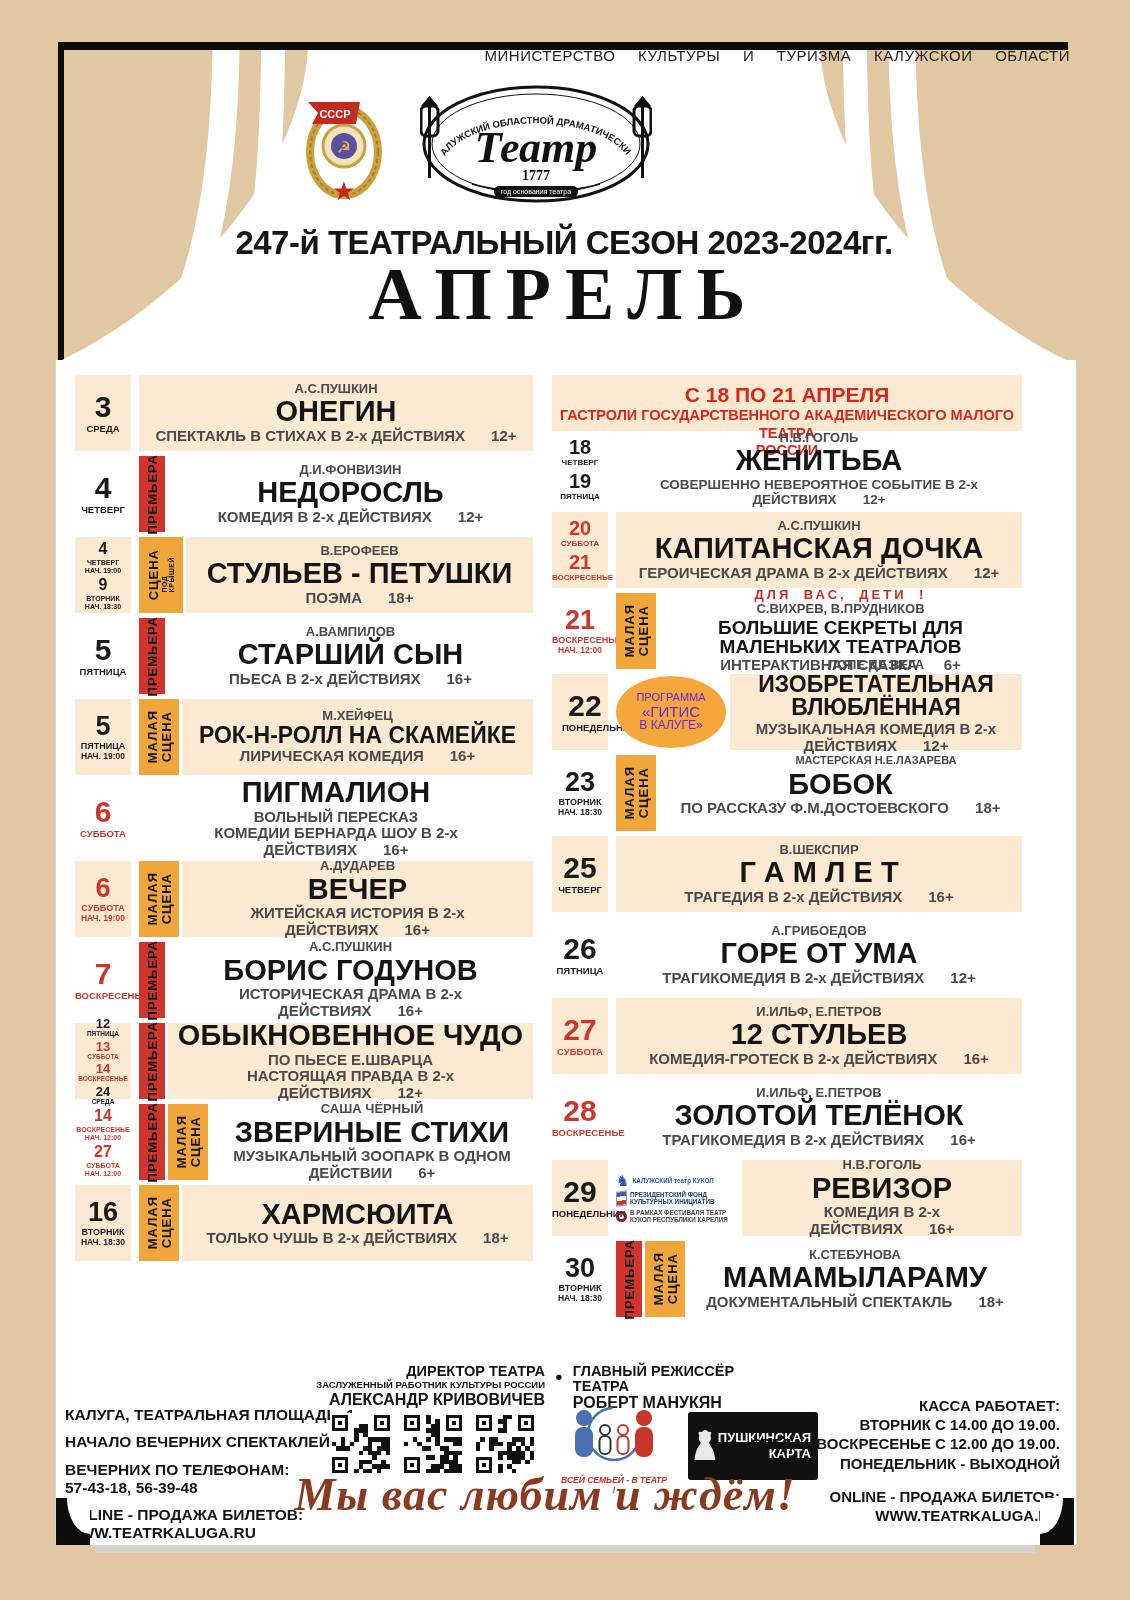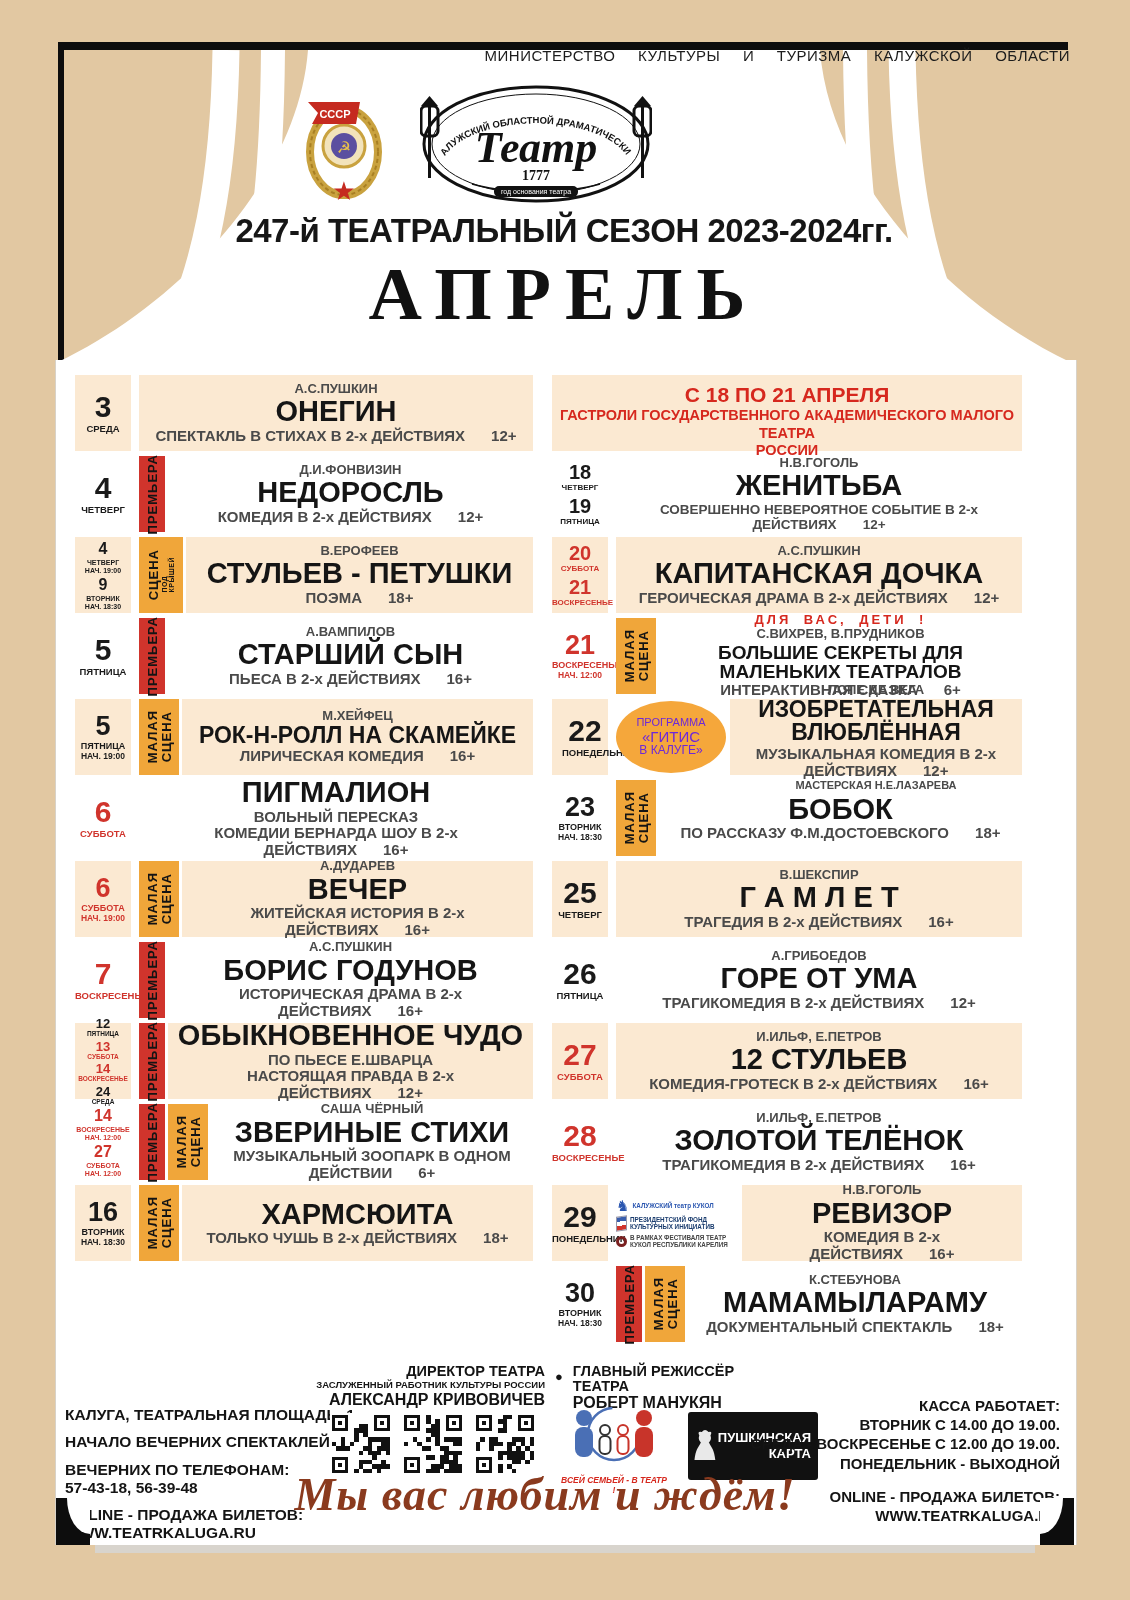--- a/index.html
+++ b/index.html
@@ -12,21 +12,21 @@
   
   .top-bar{position:absolute;left:58px;top:42px;width:1010px;height:8px;background:#0d0d0d}
   .frame-left{position:absolute;left:58px;top:42px;width:6px;height:320px;background:#0d0d0d}
   .curtain-wrap{position:absolute;left:58px;top:50px;width:1012px;height:312px}
   .curtain-wrap svg{display:block}
   
   .ministry{position:absolute;left:58px;top:47px;width:1012px;text-align:right;
     font-size:15px;font-weight:400;color:#1c1c1c;word-spacing:18px;letter-spacing:.5px;z-index:3}
   .order-badge{position:absolute;left:298px;top:90px;z-index:3}
   .teatr-logo{position:absolute;left:420px;top:80px;z-index:3}
-  .season{position:absolute;left:58px;top:212px;width:1012px;text-align:center;
+  .season{position:absolute;left:58px;top:224px;width:1012px;text-align:center;
     font-size:33px;font-weight:800;color:#161616;letter-spacing:-0.5px;z-index:3}
   .month{position:absolute;left:58px;top:252px;width:1012px;text-align:center;
     font-family:"Liberation Serif",serif;font-size:74px;line-height:84px;font-weight:700;
     letter-spacing:14px;color:#111;z-index:3}
   
   .paper{position:absolute;left:55px;top:360px;width:1020px;height:1185px;background:#ffffff;
     border-left:1px solid #d8d2c8;border-right:1px solid #d8d2c8}
   .paper-shadow{position:absolute;left:95px;top:1545px;width:940px;height:8px;background:#d8d4cd}
   .curl{position:absolute;width:34px;height:47px;background:#0d0d0d;z-index:4}
   .curl .q{position:absolute;background:#fff}
@@ -63,21 +63,21 @@
     font-size:13px;letter-spacing:1px;white-space:nowrap;line-height:1}
   .vtxt.small{font-size:7px;letter-spacing:.5px}
   .author{font-size:13px;font-weight:800;color:#4a4a4a;line-height:1.1}
   .kids{font-size:13px;font-weight:800;color:#d6281e;letter-spacing:3px;word-spacing:6px;line-height:1.1}
   .title{font-weight:800;color:#151515;line-height:1.02;margin:1px 0}
   .t-big{font-size:29px}.t-mid{font-size:23px}.t-sm{font-size:19px}
   .sub{font-size:15px;font-weight:800;color:#4a4a4a;line-height:1.12}
   .sub.long{font-size:13.5px}
   .age{margin-left:26px}
   .note{font-size:11px;font-weight:800;color:#4a4a4a;line-height:1.1}
-  .banner-row{display:block;height:76px;margin-bottom:5px;background:#fbe9d2;text-align:center;
+  .banner-row{display:block;height:56px;background:#fbe9d2;text-align:center;
     color:#d6281e;font-weight:800;padding-top:8px;box-sizing:border-box}
   .banner-l1{font-size:21px;line-height:1.15}
   .banner-l2{font-size:14.5px;line-height:1.2}
   
   .gitis{flex:0 0 110px;align-self:center;height:72px;margin-right:4px;background:#f5a73b;
     border-radius:50%;display:flex;flex-direction:column;justify-content:center;text-align:center;
     color:#6d28d9;font-weight:400;line-height:1.05}
   .gitis .g1{font-size:11px}.gitis .g2{font-size:15px}.gitis .g3{font-size:12px}
   .logos{flex:0 0 122px;align-self:center;margin-right:4px;display:flex;flex-direction:column;gap:3px}
   .logo-line{display:flex;align-items:center;gap:3px;text-align:left}

